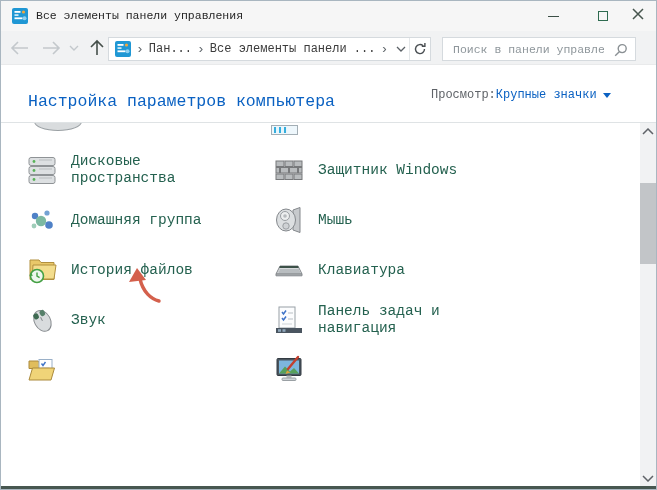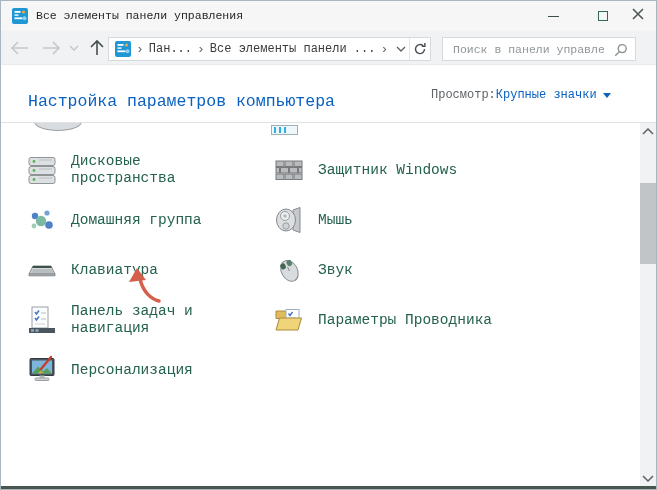--- a/index.html
+++ b/index.html
@@ -238,20 +238,32 @@
               <circle cx="12" cy="12" r="4.5" fill="#eceeef" stroke="#9a9ea2"></circle>
               <circle cx="12" cy="12" r="1.8" fill="#b6babd"></circle>
               <circle cx="13" cy="22" r="3.2" fill="#cfd2d5" stroke="#9a9ea2"></circle>
             </svg>
           </span>
           <span class="cp-label">Мышь</span>
         </a>
         <a class="cp-item">
           <span class="cp-icon">
             <svg viewBox="0 0 32 32">
+              <path d="M4 6 h9 l2 2.5 h13 v17 h-24 z" fill="#e9c869" stroke="#b2903f"></path>
+              <path d="M7 11 h23 l-2 14 h-22 z" fill="#f3dd8d" stroke="#b2903f"></path>
+              <circle cx="11" cy="22" r="6.5" fill="#eef7ee" stroke="#44a044" stroke-width="1.6"></circle>
+              <path d="M11 18.5 v3.5 l2.6 1.6" stroke="#44a044" stroke-width="1.4" fill="none"></path>
+              <path d="M5.2 18.2 l-2 3.2 l3.6 .5 z" fill="#44a044"></path>
+            </svg>
+          </span>
+          <span class="cp-label">История файлов</span>
+        </a>
+        <a class="cp-item">
+          <span class="cp-icon">
+            <svg viewBox="0 0 32 32">
               <polygon points="7,12 25,12 29,20 3,20" fill="#d7dadc" stroke="#84888c"></polygon>
               <polygon points="7,12 25,12 25.8,14 6.2,14" fill="#3c5148"></polygon>
               <g stroke="#9aa0a4">
                 <line x1="6.5" y1="16" x2="26" y2="16"></line>
                 <line x1="5.5" y1="18" x2="27" y2="18"></line>
               </g>
               <polygon points="3,20 29,20 29,21.8 3,21.8" fill="#b8bcbf" stroke="#84888c"></polygon>
             </svg>
           </span>
           <span class="cp-label">Клавиатура</span>
@@ -288,35 +300,33 @@
         <a class="cp-item">
           <span class="cp-icon">
             <svg viewBox="0 0 32 32">
               <path d="M3 7 h9 l2 2.5 h10 v5 h-21 z" fill="#e0bd5c" stroke="#ab8a3c"></path>
               <rect x="13" y="5.5" width="13" height="12" fill="#ffffff" stroke="#9ab0c8"></rect>
               <path d="M15.5 9.5 l1.5 2 l2.5 -3.5" stroke="#3f74c8" stroke-width="1.4" fill="none"></path>
               <line x1="15.5" y1="14" x2="23.5" y2="14" stroke="#c3cdd8"></line>
               <path d="M3 26 l3.5 -12 h22 l-3.5 12 z" fill="#f0d478" stroke="#ab8a3c"></path>
             </svg>
           </span>
-          <span class="cp-label">Параметры Проводника</span>
         </a>
         <a class="cp-item">
           <span class="cp-icon">
             <svg viewBox="0 0 32 32">
               <rect x="4" y="4.5" width="24" height="17" rx="1" fill="#4a555e" stroke="#333b42"></rect>
               <rect x="6" y="6.5" width="20" height="13" fill="#7db6dd"></rect>
               <path d="M6 19.5 l6 -7 l5 5 l4 -3.5 l5 5.5 z" fill="#57a05b"></path>
               <rect x="13.5" y="21.5" width="5" height="2.5" fill="#b9bdc0"></rect>
               <rect x="9" y="24" width="14" height="2.5" rx="1" fill="#cfd3d6" stroke="#9aa0a4"></rect>
               <line x1="25" y1="3" x2="15" y2="15" stroke="#c3402e" stroke-width="2.4" stroke-linecap="round"></line>
               <path d="M14 16.5 l3.5 2 l-5 1.5 z" fill="#e0a23e"></path>
             </svg>
           </span>
-          <span class="cp-label">Персонализация</span>
         </a>
       </div>
 
     <svg class="annotation-arrow" width="45" height="45" viewBox="0 0 45 45">
       <path d="M36 36 C28 34 20 27 17 14" stroke="#d4604c" stroke-width="3.4" fill="none" stroke-linecap="round"></path>
       <polygon points="14,3 6,17 23,15" fill="#d4604c"></polygon>
     </svg>
   </div>
 
   <div class="scrollbar">

